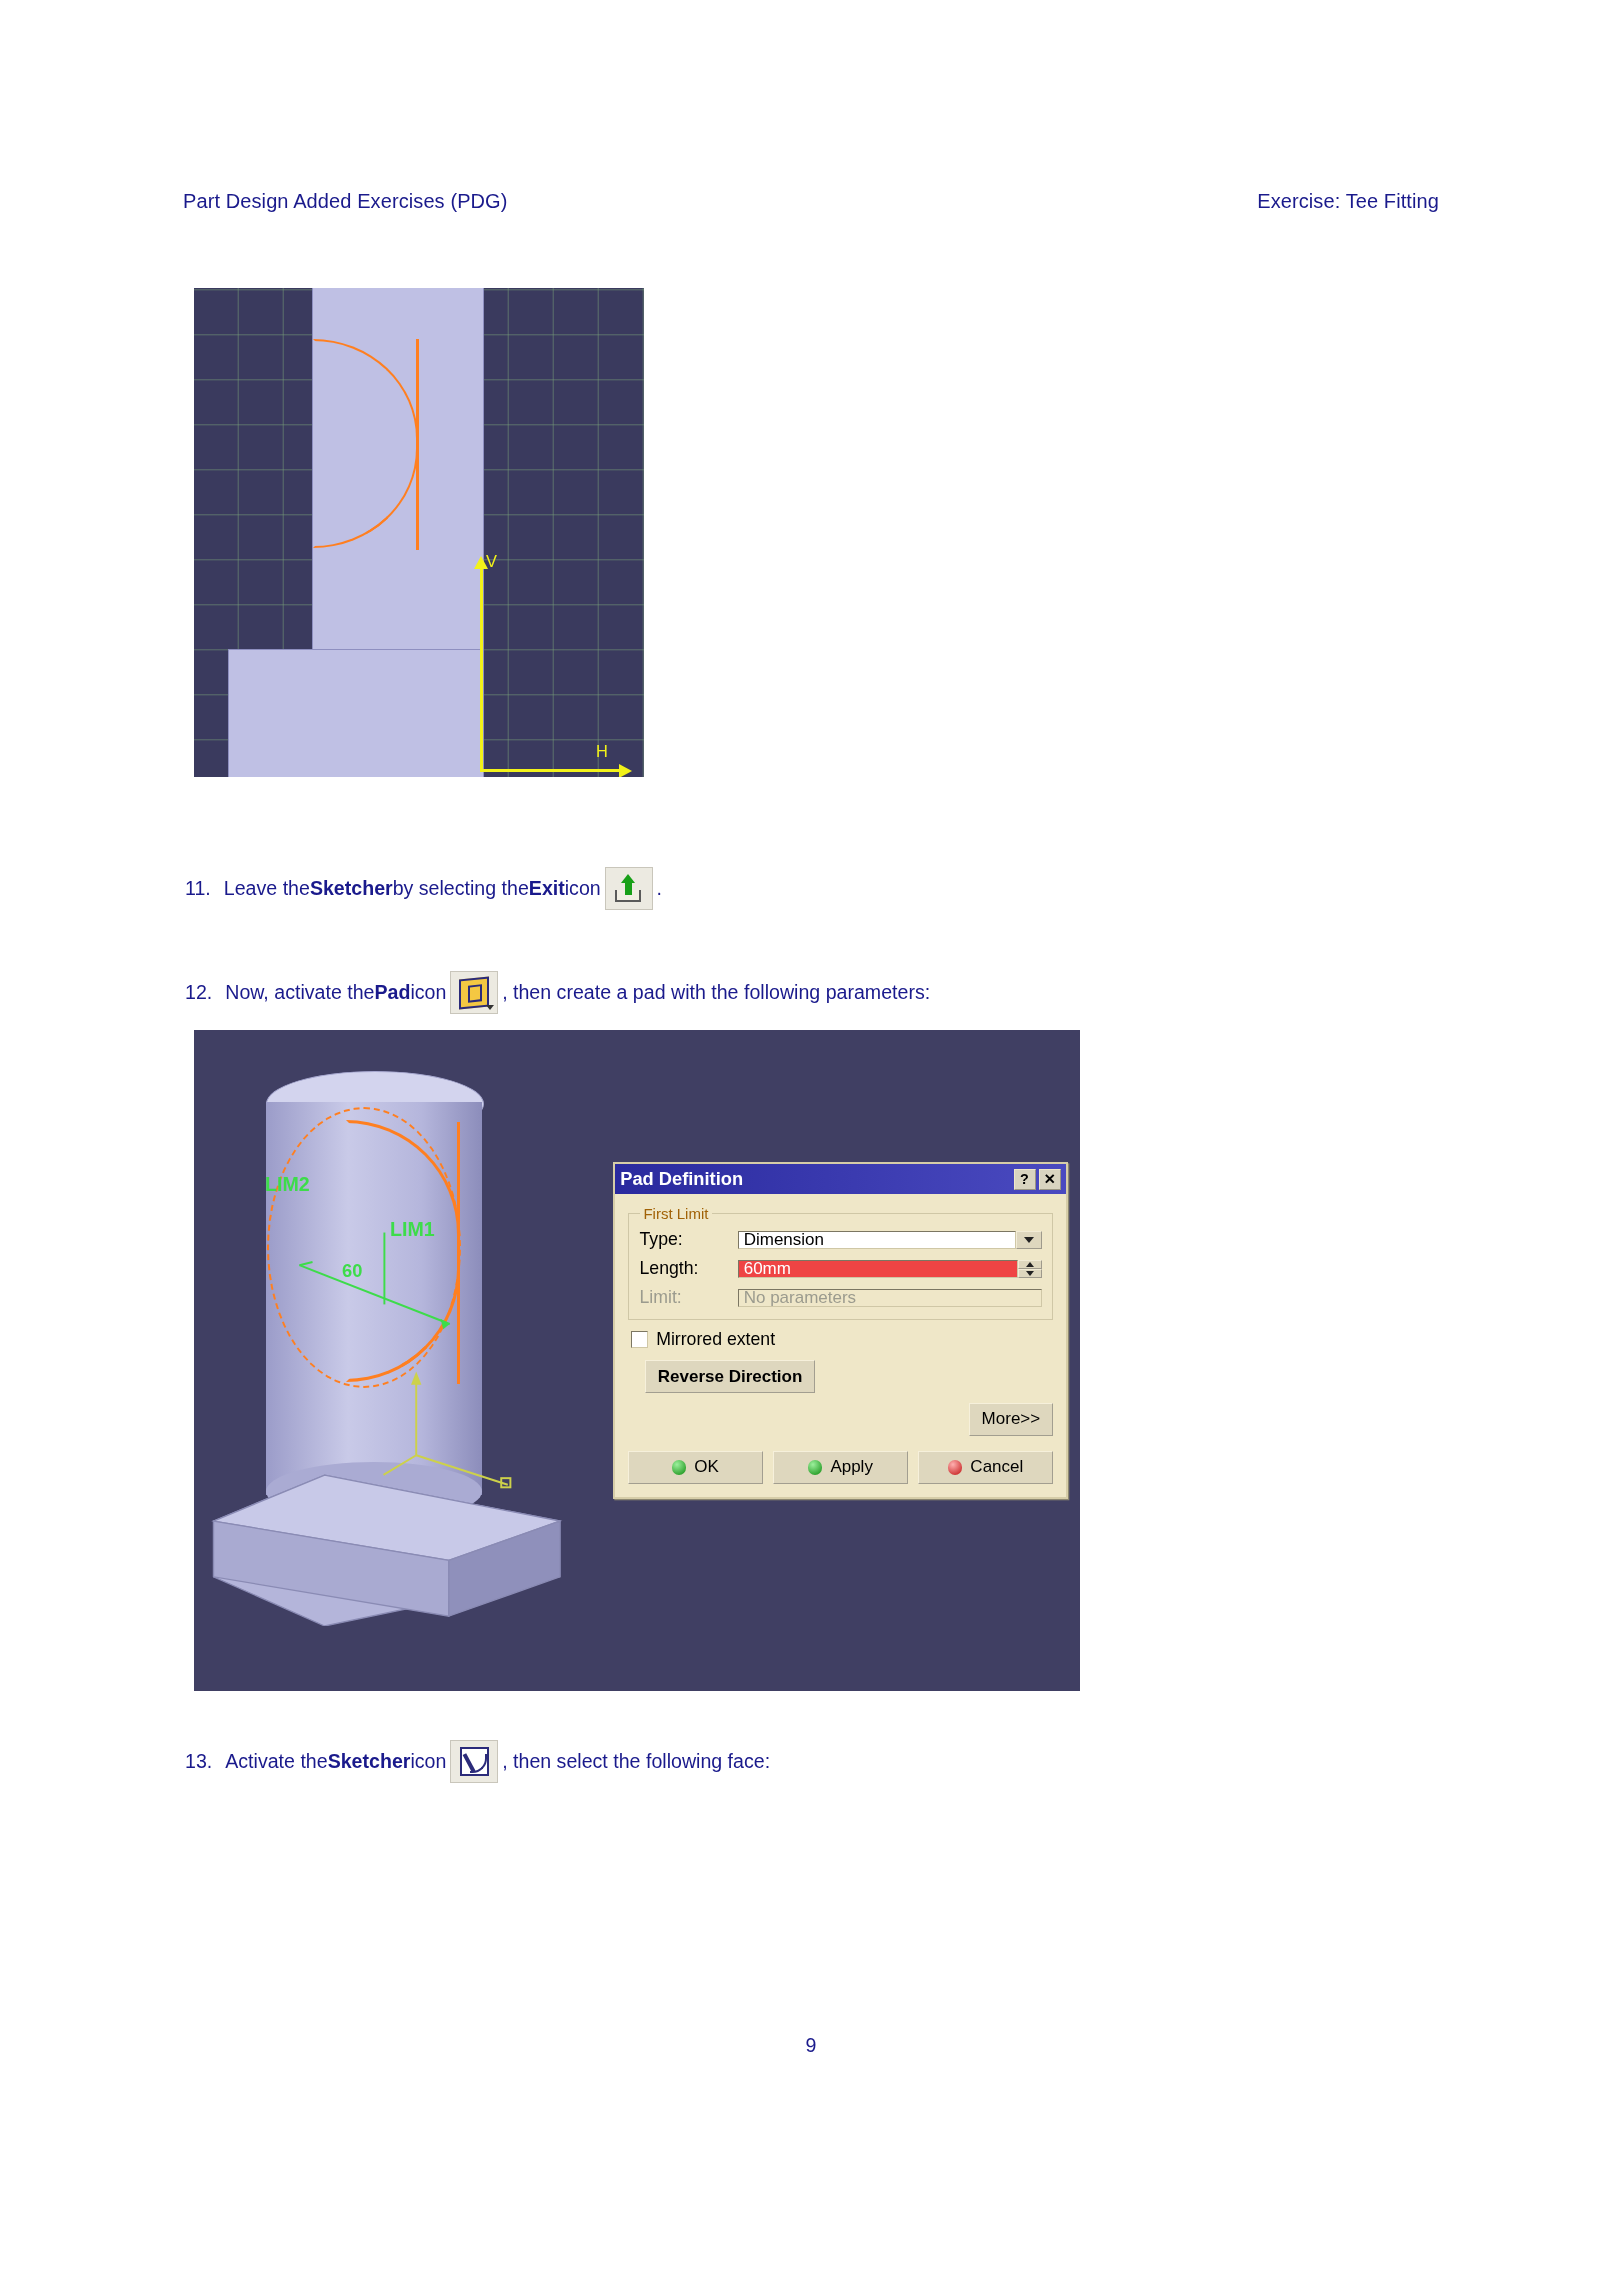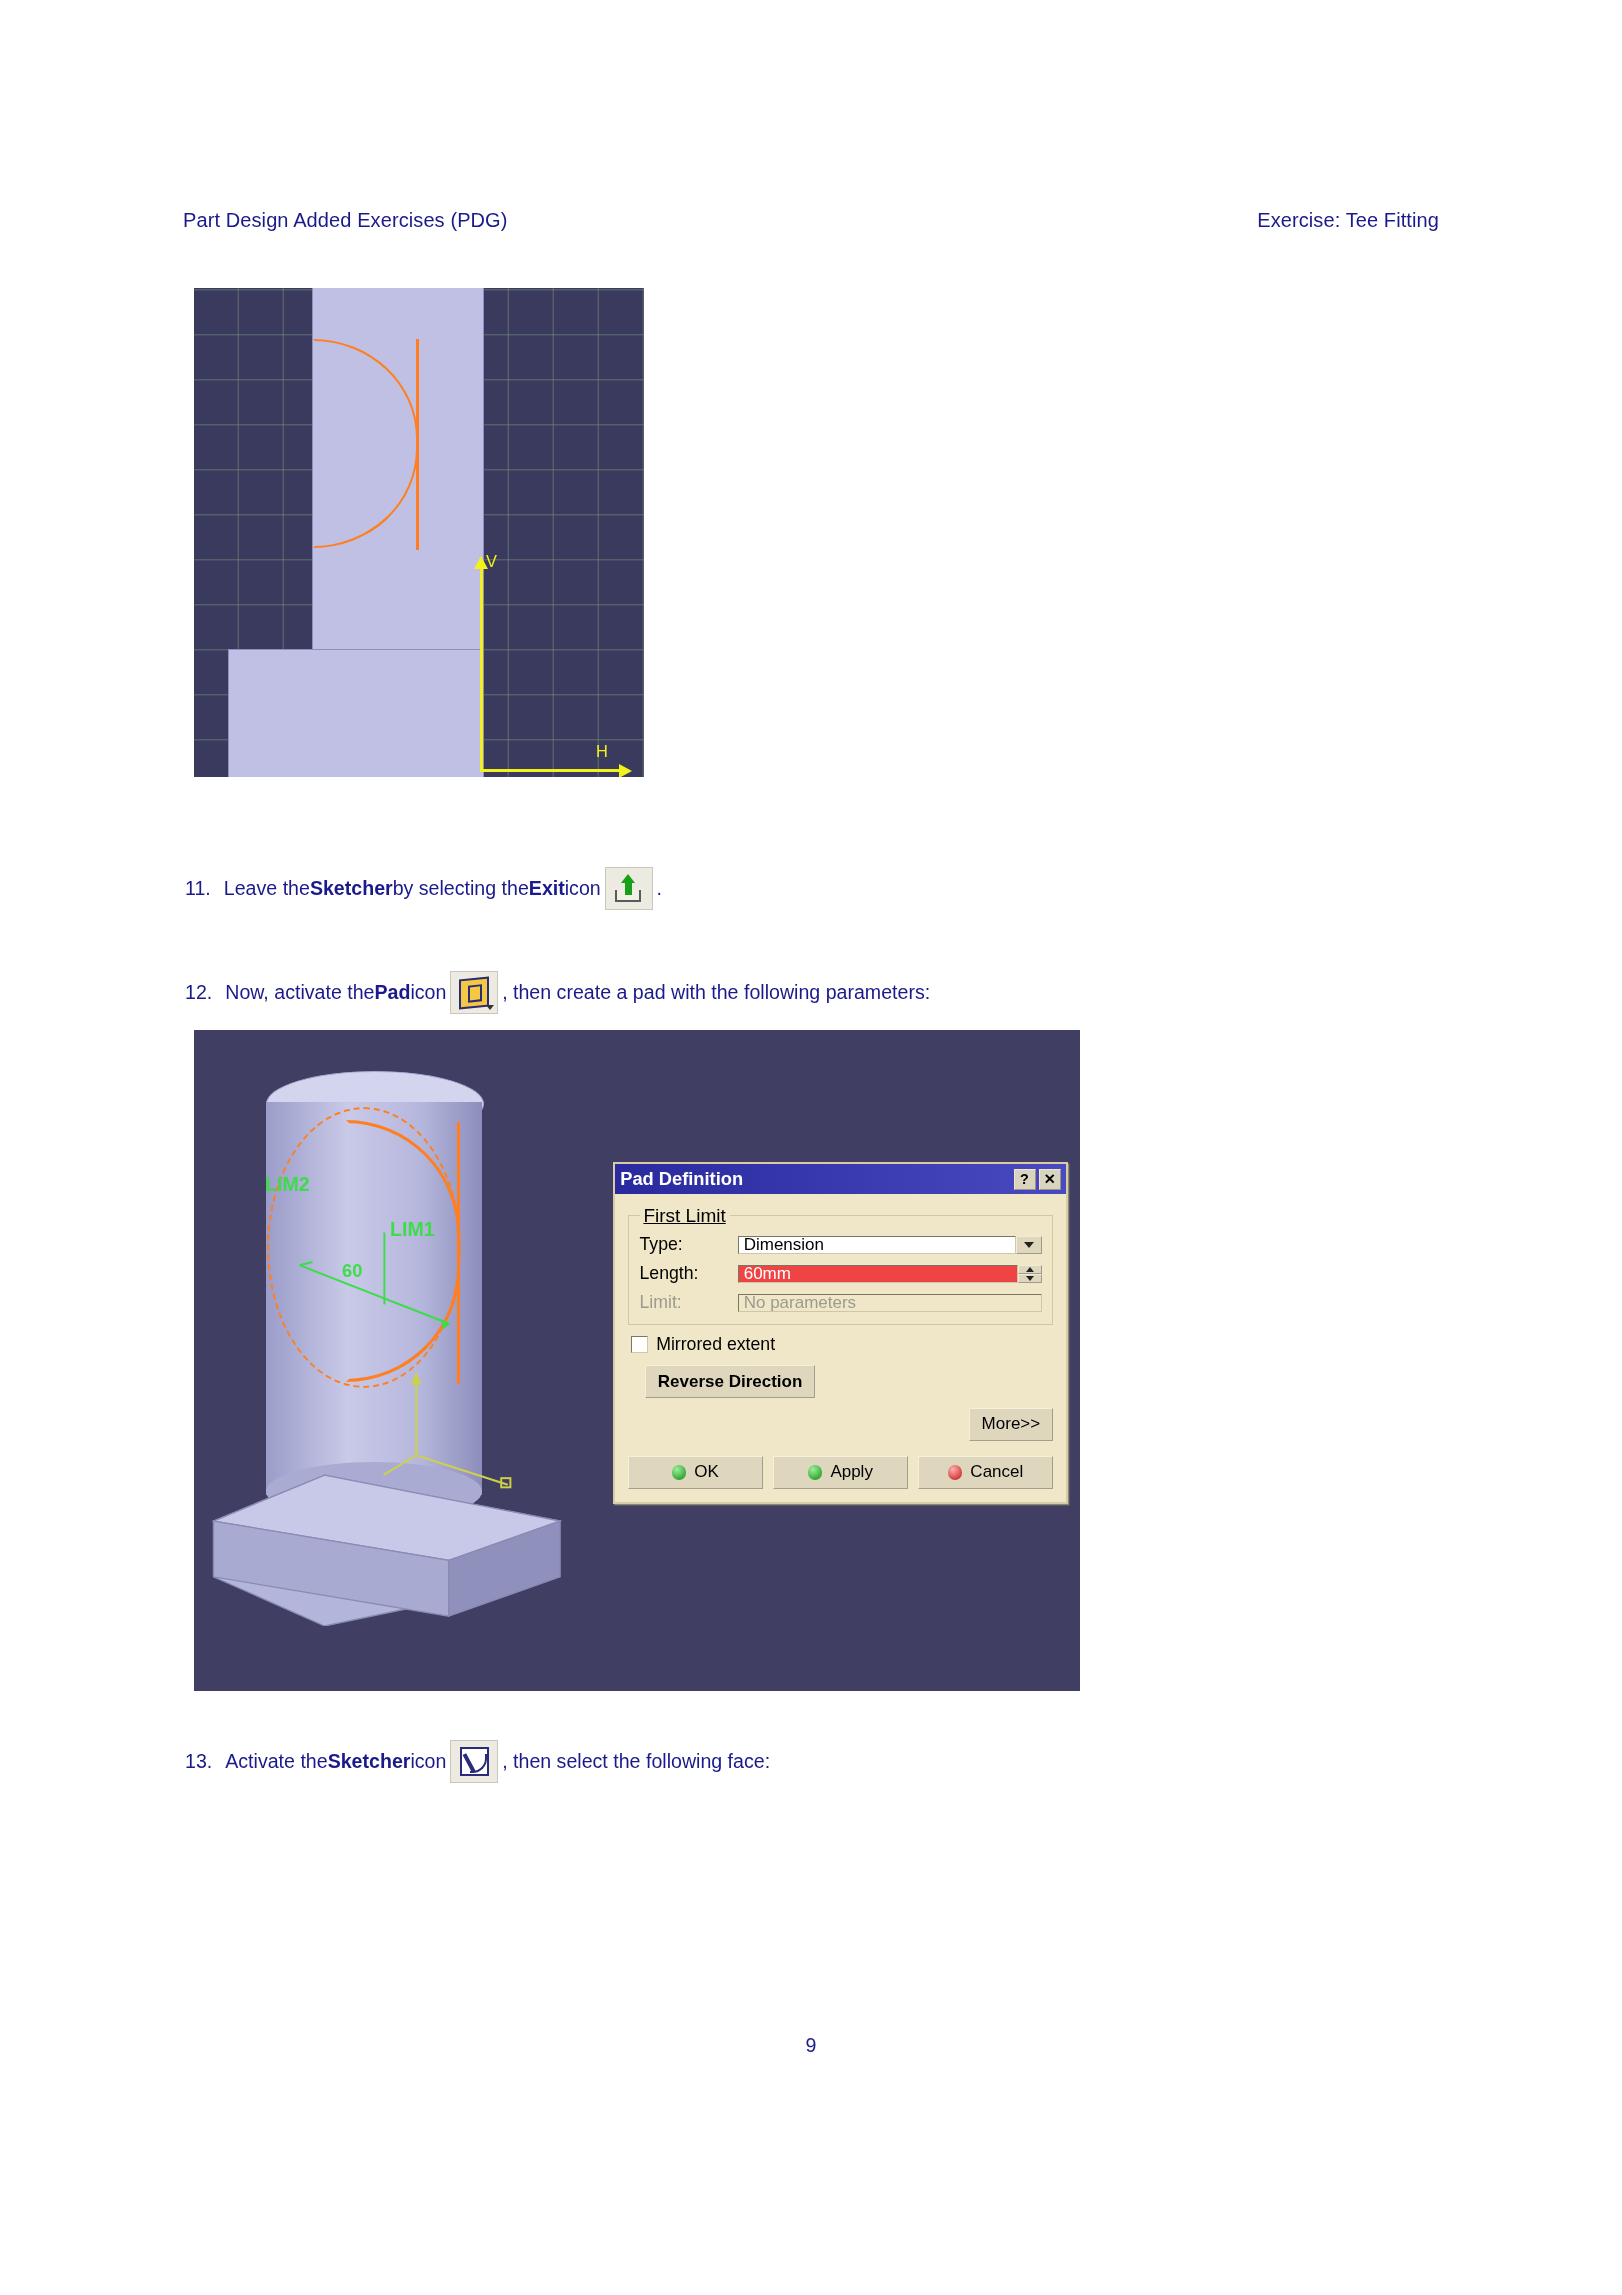--- a/index.html
+++ b/index.html
@@ -27,21 +27,20 @@
   .header {
     position: absolute;
     left: 183px;
     top: 190px;
     width: 1256px;
     display: flex;
     justify-content: space-between;
     font-size: 20px;
     color: #1a1a8c;
     letter-spacing: 0.1px;
-    margin-top: 19px;
   }
   .header span { white-space: nowrap; }
 
   
   .sk-shot {
     position: absolute;
     left: 194px;
     top: 288px;
     width: 450px;
     height: 489px;
@@ -340,24 +339,23 @@
     justify-content: center;
     box-sizing: border-box;
   }
   .dlg-body { padding: 10.5px 13px 13px 13px; }
   fieldset.grp {
     border: 1.3px groove #cfc7a6;
     margin: 0 0 9.2px 0;
     padding: 7.9px 10.5px 10.5px 10.5px;
   }
   fieldset.grp legend {
-    font-size: 19px;
-    color: #000000;
+    font-size: 15px;
+    color: #a16207;
     padding: 0 3.9px;
-    text-decoration: underline;
   }
   .row {
     display: flex;
     align-items: center;
     margin-bottom: 7.9px;
   }
   .row:last-child { margin-bottom: 0; }
   .row label {
     font-size: 17.7px;
     width: 98px;

